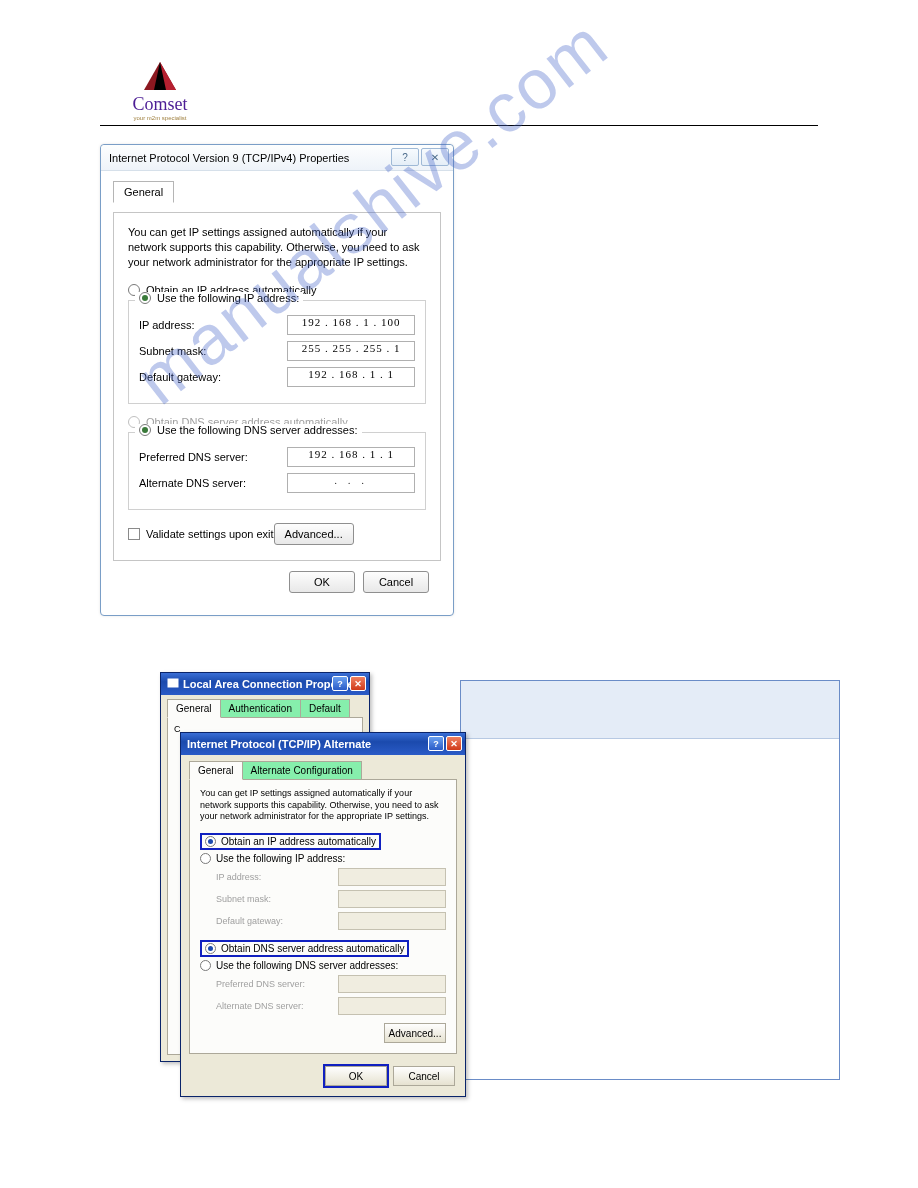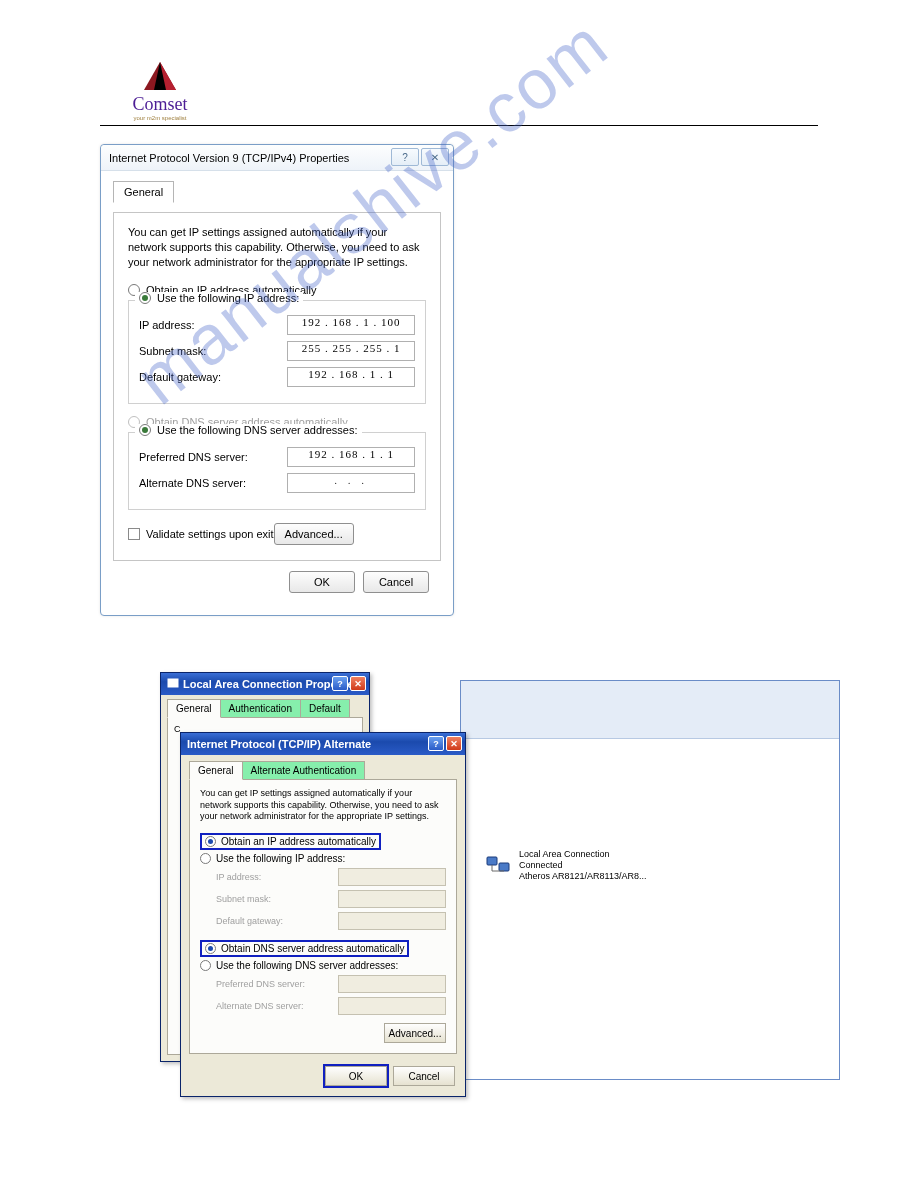--- a/index.html
+++ b/index.html
@@ -322,34 +322,20 @@
       <div class="win7-btn">OK</div>
       <div class="win7-btn">Cancel</div>
     </div>
   </div>
 </div>
 
 <div class="xp-area">
 
   <div class="xp-desktop-strip">
     <div class="xp-strip-top"></div>
-    <div class="xp-strip-body">
-      <div class="network-item">
-        <svg class="net-icon" viewBox="0 0 28 24">
-          <rect x="2" y="4" width="10" height="8" rx="1" fill="#4a7ac7" stroke="#1a3a7a"></rect>
-          <rect x="14" y="10" width="10" height="8" rx="1" fill="#4a7ac7" stroke="#1a3a7a"></rect>
-          <path d="M 7 12 L 7 18 L 19 18" stroke="#6a6a6a" fill="none"></path>
-        </svg>
-        <div>
-          <div>Local Area Connection</div>
-          <div>Connected</div>
-          <div>Atheros AR8121/AR8113/AR8...</div>
-        </div>
-      </div>
-    </div>
   </div>
 
   <div class="xp-dialog lac">
     <div class="xp-titlebar">
       <span class="xp-title-icon">
         <svg width="12" height="12" viewBox="0 0 12 12">
             <rect x="1" y="2" width="10" height="8" fill="#fff" stroke="#fff"></rect>
           </svg>
       </span>
       <span>Local Area Connection Properties</span>
@@ -374,21 +360,21 @@
     <div class="xp-titlebar">
       <span>Internet Protocol (TCP/IP) Alternate</span>
       <div class="xp-tbtns">
         <div class="xp-tbtn help">?</div>
         <div class="xp-tbtn close">✕</div>
       </div>
     </div>
     <div class="xp-body">
       <div class="xp-tabstrip">
         <span class="xp-tab active">General</span>
-        <span class="xp-tab">Alternate Authentication</span>
+        <span class="xp-tab">Alternate Configuration</span>
       </div>
       <div class="xp-tab-content">
         <div class="xp-info">You can get IP settings assigned automatically if your network supports this capability. Otherwise, you need to ask your network administrator for the appropriate IP settings.</div>
 
         <div class="xp-radio-row">
           <span class="xp-highlight">
             <span class="xp-radio checked"></span>
             <span>Obtain an IP address automatically</span>
           </span>
         </div>

